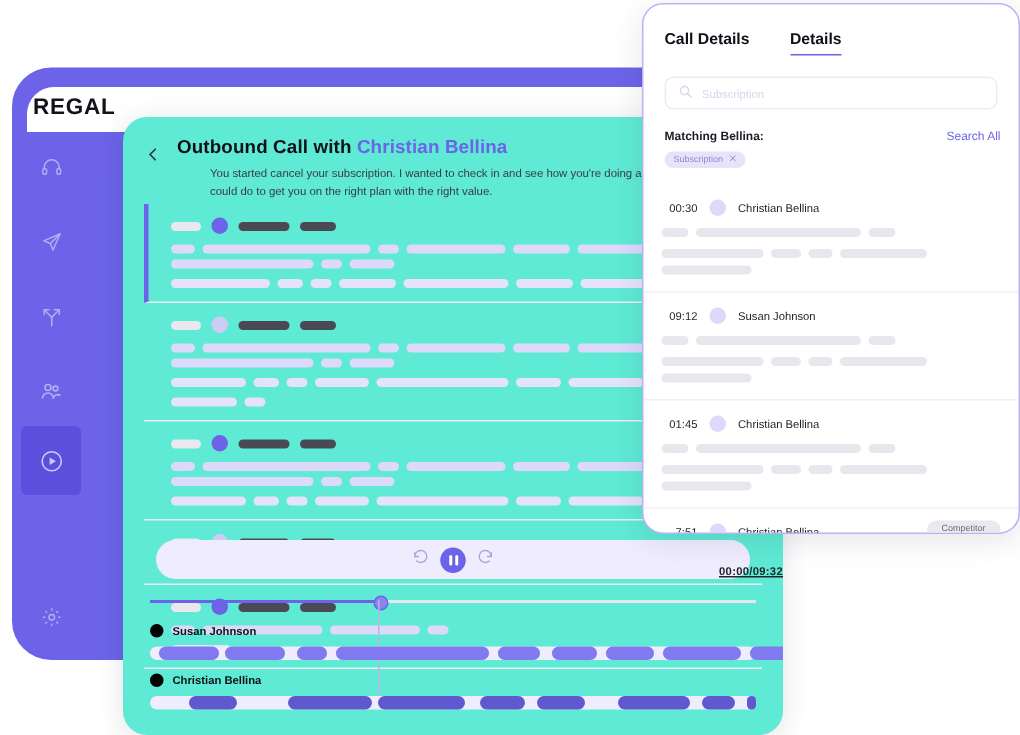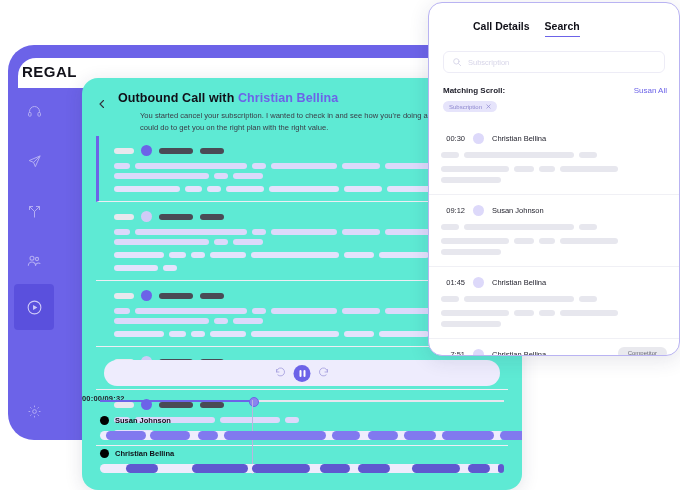--- a/index.html
+++ b/index.html
@@ -61,43 +61,43 @@
   .p-mid{position:absolute;left:50%;top:0;height:26px;transform:translateX(-50%);
          display:flex;align-items:center;gap:7px;}
   .pause-btn{width:17px;height:17px;border-radius:50%;background:#6c63e8;
              display:flex;align-items:center;justify-content:center;gap:2px;}
   .pause-btn b{display:block;width:2px;height:7px;background:#fff;border-radius:1px;}
   .p-right{position:absolute;right:10px;top:0;height:26px;display:flex;align-items:center;gap:6px;}
   .as-label{font-size:7.5px;font-weight:bold;color:#24242e;}
   .toggle{width:23px;height:12px;border-radius:6px;background:#6c63e8;position:relative;}
   .toggle span{position:absolute;right:1.5px;top:1.5px;width:9px;height:9px;
                border-radius:50%;background:#fff;}
-  .time{position:absolute;left:0;top:316px;width:440px;text-align:left;
-        font-size:7.5px;font-weight:bold;color:#24242e;letter-spacing:.2px;}
+  .time{position:absolute;left:0;top:298px;width:440px;text-align:right;
+        font-size:7.5px;font-weight:bold;color:#24242e;letter-spacing:.2px;text-decoration:underline;}
 
   
   .wave{position:absolute;left:18px;top:322px;width:404px;height:86px;}
   .seek{position:absolute;left:0;top:0;width:404px;height:2px;background:#e7e6ef;}
   .seek-fill{position:absolute;left:0;top:0;height:2px;width:153px;background:#6c63e8;}
   .seek-knob{position:absolute;left:149px;top:-3px;width:8px;height:8px;border-radius:50%;
              background:#8b84ee;border:1px solid #6c63e8;}
   .playhead{position:absolute;left:152px;top:0;width:1px;height:74px;background:#b9b5e0;}
   .spk{position:absolute;left:0;display:flex;align-items:center;gap:6px;}
   .spk .bullet{width:9px;height:9px;border-radius:50%;background:#000;}
   .spk .nm{font-size:7.5px;font-weight:bold;color:#101018;}
   .track{position:absolute;left:0;width:404px;height:9px;background:#eeecfd;border-radius:5px;}
   .seg{position:absolute;top:0;height:9px;border-radius:5px;}
   .seg.a{background:#8179ef;}
   .seg.b{background:#6058cf;}
 
   
   .panel{position:absolute;left:428px;top:2px;width:250px;height:352px;background:#fff;
          border:1px solid #b9b3f2;border-radius:14px;
          box-shadow:0 4px 20px rgba(40,38,80,.12);overflow:hidden;}
-  .tabs{position:absolute;left:14px;top:17px;display:flex;gap:15px;margin-left:30px;}
+  .tabs{position:absolute;left:14px;top:17px;display:flex;gap:27px;}
   .tab{font-size:10.5px;font-weight:bold;color:#101018;padding-bottom:4px;}
   .tab.active{border-bottom:1.6px solid #6c63e8;}
   .search-box{position:absolute;left:14px;top:48px;width:222px;height:22px;
               border:1px solid #edecf6;border-radius:6px;display:flex;align-items:center;gap:6px;
               padding:0 8px;box-sizing:border-box;}
   .search-ph{font-size:7.5px;color:#d7d5e8;}
   .mr-label{position:absolute;left:14px;top:83px;font-size:8px;font-weight:bold;color:#1d1d28;}
   .clear-all{position:absolute;right:12px;top:83px;font-size:8px;color:#6c63e8;}
   .chip{position:absolute;left:14px;top:98px;height:11px;background:#e6e4fb;border-radius:6px;
         display:flex;align-items:center;gap:4px;padding:0 6px;}
@@ -380,35 +380,35 @@
         <span class="seg b" style="left: 312px; width: 48px;"></span>
         <span class="seg b" style="left: 368px; width: 22px;"></span>
         <span class="seg b" style="left: 398px; width: 6px;"></span>
       </div>
   </div>
 </div>
 
 <div class="panel">
   <div class="tabs">
     <div class="tab">Call Details</div>
-    <div class="tab active">Search</div>
+    <div class="tab active">Details</div>
   </div>
 
   <div class="search-box">
     <span>
       <svg width="10" height="10" viewBox="0 0 24 24" fill="none" stroke="#d7d5e8" stroke-width="2.2" stroke-linecap="round">
         <circle cx="10.5" cy="10.5" r="6.5"></circle>
           <path d="M15.5 15.5 21 21"></path>
       </svg>
     </span>
     <span class="search-ph">Subscription</span>
   </div>
 
-  <div class="mr-label">Matching Scroll:</div>
-  <div class="clear-all">Susan All</div>
+  <div class="mr-label">Matching Bellina:</div>
+  <div class="clear-all">Search All</div>
 
   <div class="chip">
     <span>Subscription</span>
     <span>
       <svg width="5" height="5" viewBox="0 0 12 12" stroke="#8d87cf" stroke-width="1.6" stroke-linecap="round">
           <path d="M2 2l8 8M10 2l-8 8"></path>
         </svg>
     </span>
   </div>
 

